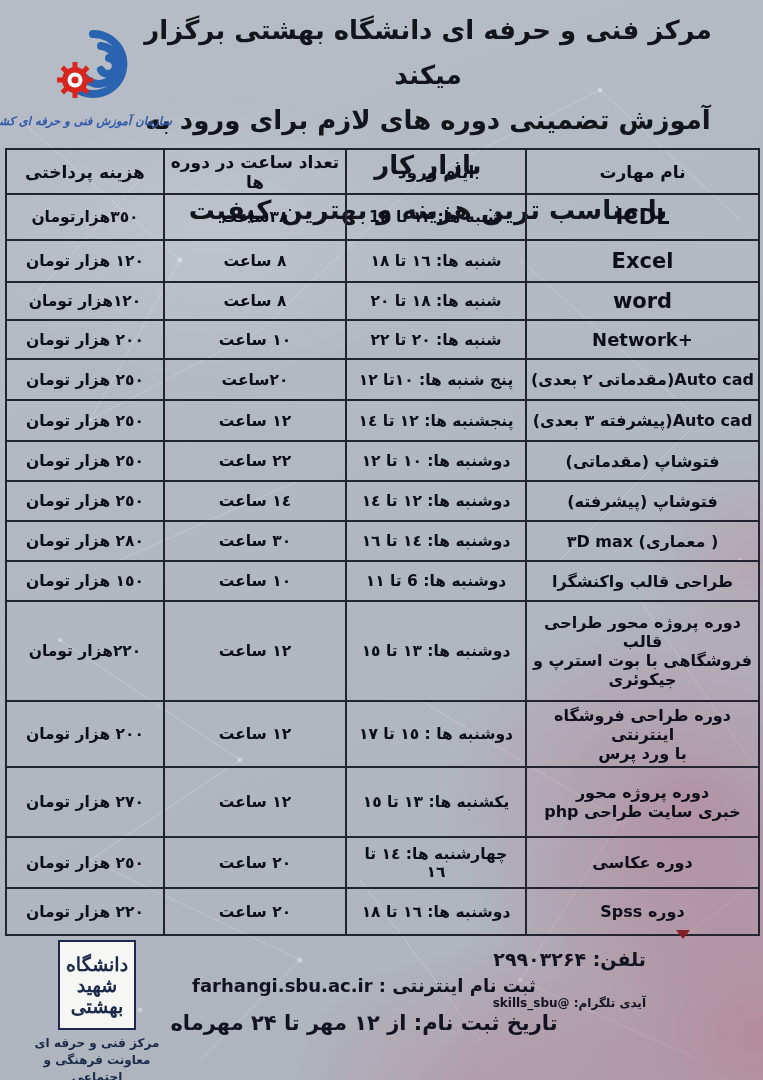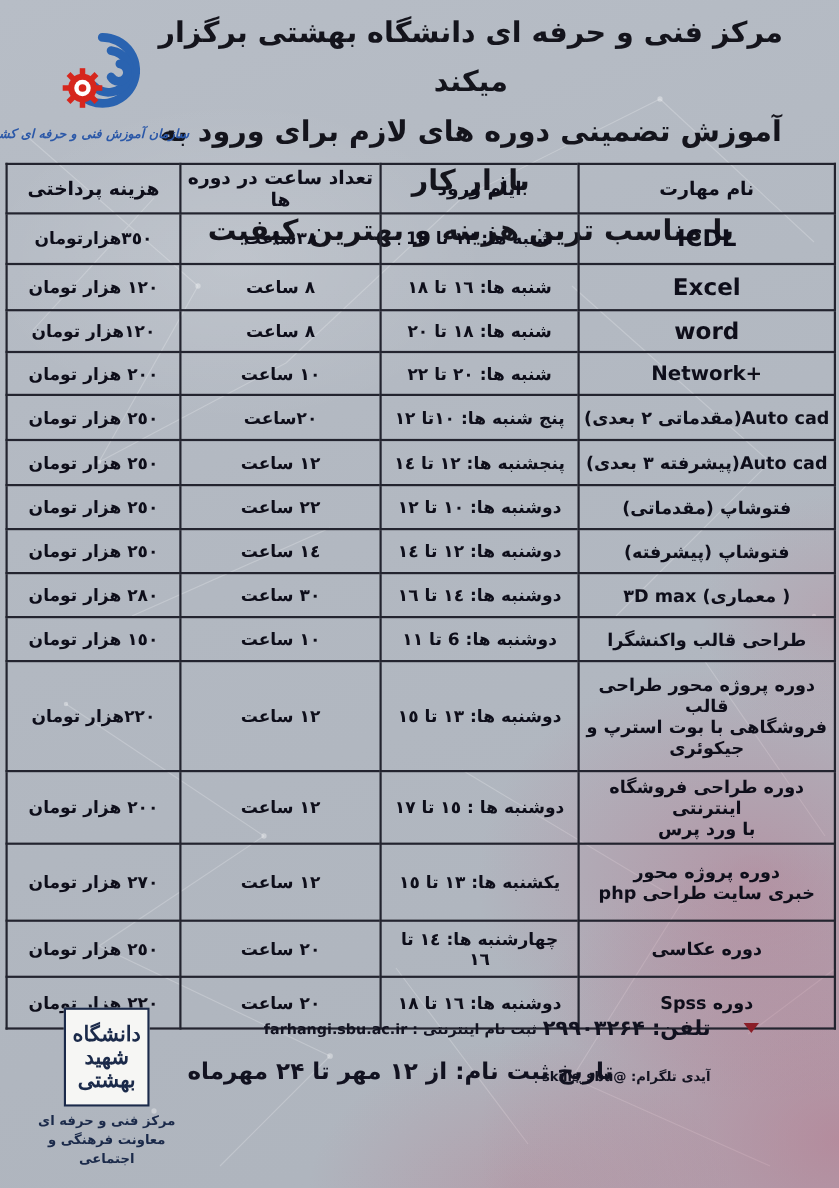--- a/index.html
+++ b/index.html
@@ -30,29 +30,29 @@
       vertical-align:middle;padding:1px 3px;white-space:pre-line;font-weight:bold;
       color:#0e0e1a;overflow:hidden;}
   th.h{color:#e11d1d;font-size:17px;}
   td.name{font-size:16px;}
   td.days{font-size:15.5px;}
   td.hours{font-size:15.5px;}
   td.cost{font-size:15.5px;}
   tr.lat td.name{font-size:21px;font-family:"DejaVu Sans","Liberation Sans",sans-serif;}
 
   
-  .footer{position:absolute;left:0;top:914px;width:652px;height:142px;z-index:1;}
+  .footer{position:absolute;left:0;top:938px;width:652px;height:142px;z-index:1;}
   .sbu{position:absolute;left:22px;top:2px;width:150px;text-align:center;}
   .sbu-box{margin:0 auto;width:74px;height:86px;background:#f6f6f4;border:2px solid #1b2a4a;
            display:flex;flex-direction:column;justify-content:center;align-items:center;}
   .sbu-cal{color:#1b2a4a;font-family:"DejaVu Serif","Liberation Serif",serif;
            font-weight:bold;font-size:19px;line-height:21px;direction:rtl;}
   .sbu-dept{color:#1b2a4a;font-size:12px;font-weight:bold;direction:rtl;line-height:17px;margin-top:5px;}
   .f-center{position:absolute;left:168px;top:6px;width:392px;direction:rtl;text-align:center;color:#121220;}
-  .f-line1{font-size:13px;font-weight:bold;line-height:34px;}
+  .f-line1{font-size:18px;font-weight:bold;line-height:34px;margin-top:25px;}
   .f-line2,.f-line3{font-size:21px;font-weight:bold;line-height:41px;}
   .f-right{position:absolute;right:6px;top:10px;width:198px;direction:rtl;color:#121220;}
   .f-phone{font-size:19px;font-weight:bold;}
   .f-telegram{font-size:12px;font-weight:bold;margin-top:26px;}
   .red-tri{position:absolute;left:676px;top:930px;width:0;height:0;z-index:1;
            border-left:7px solid transparent;border-right:7px solid transparent;
            border-top:9px solid #8a1e28;}
 </style>
 </head>
 <body>

